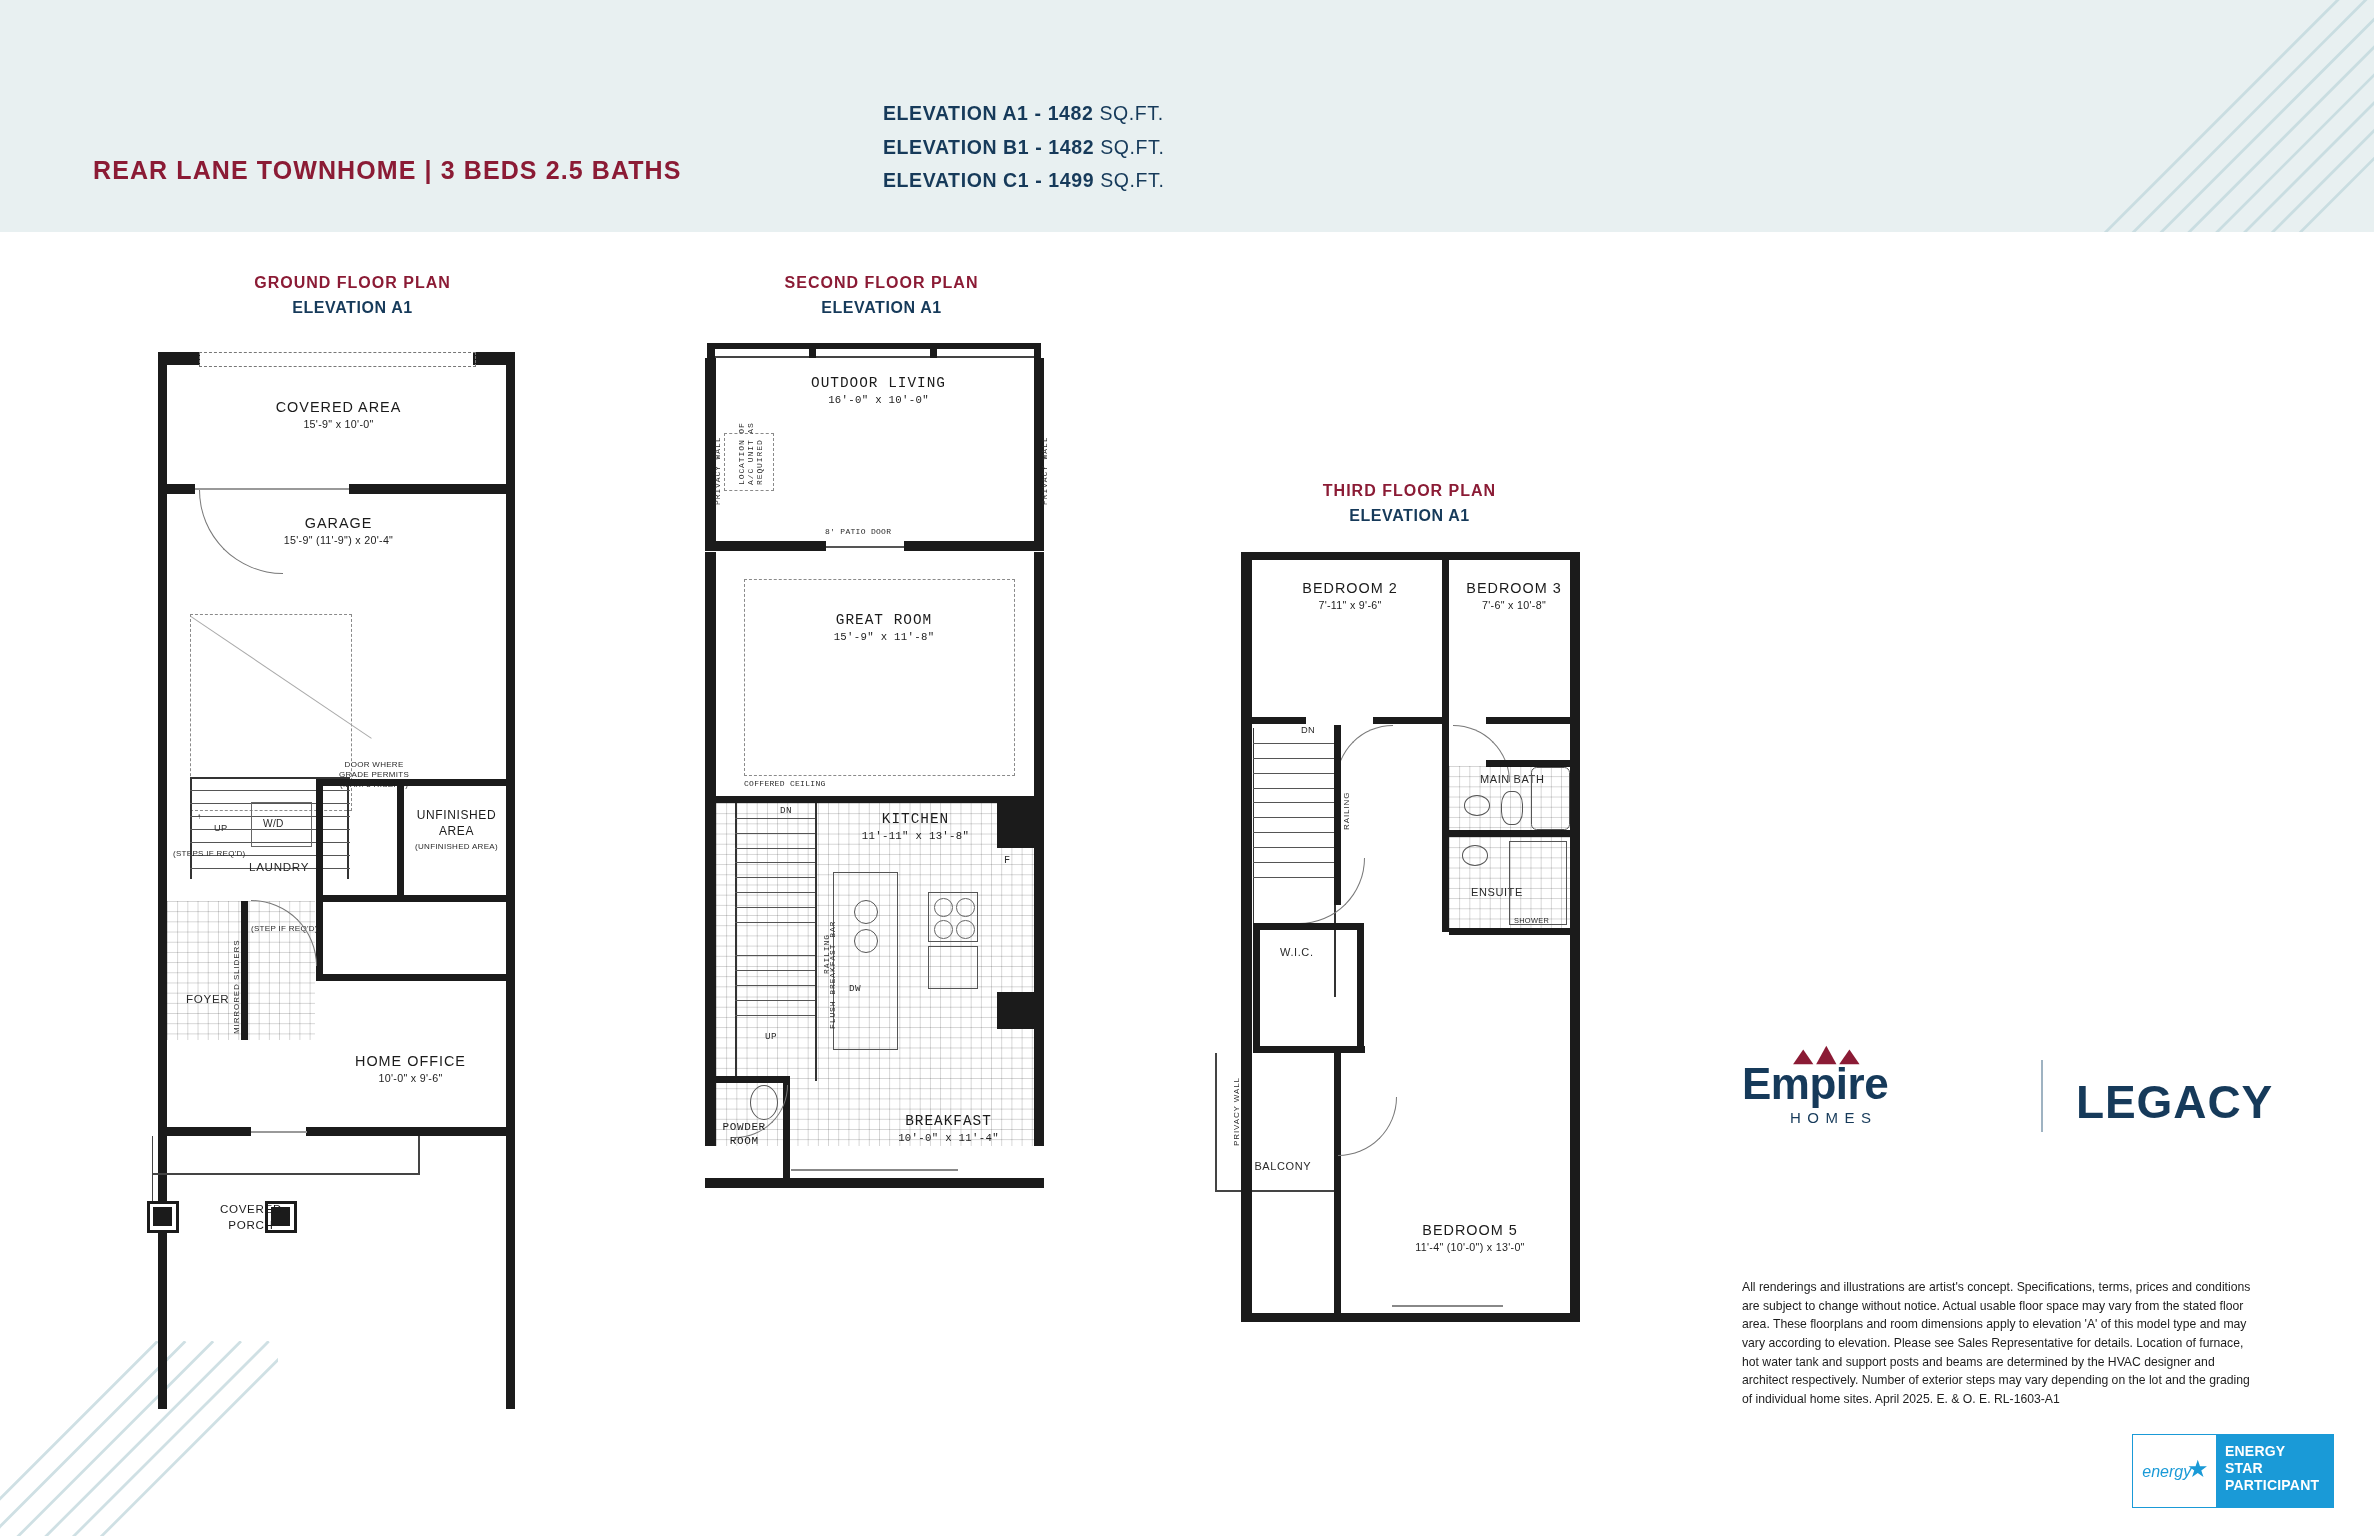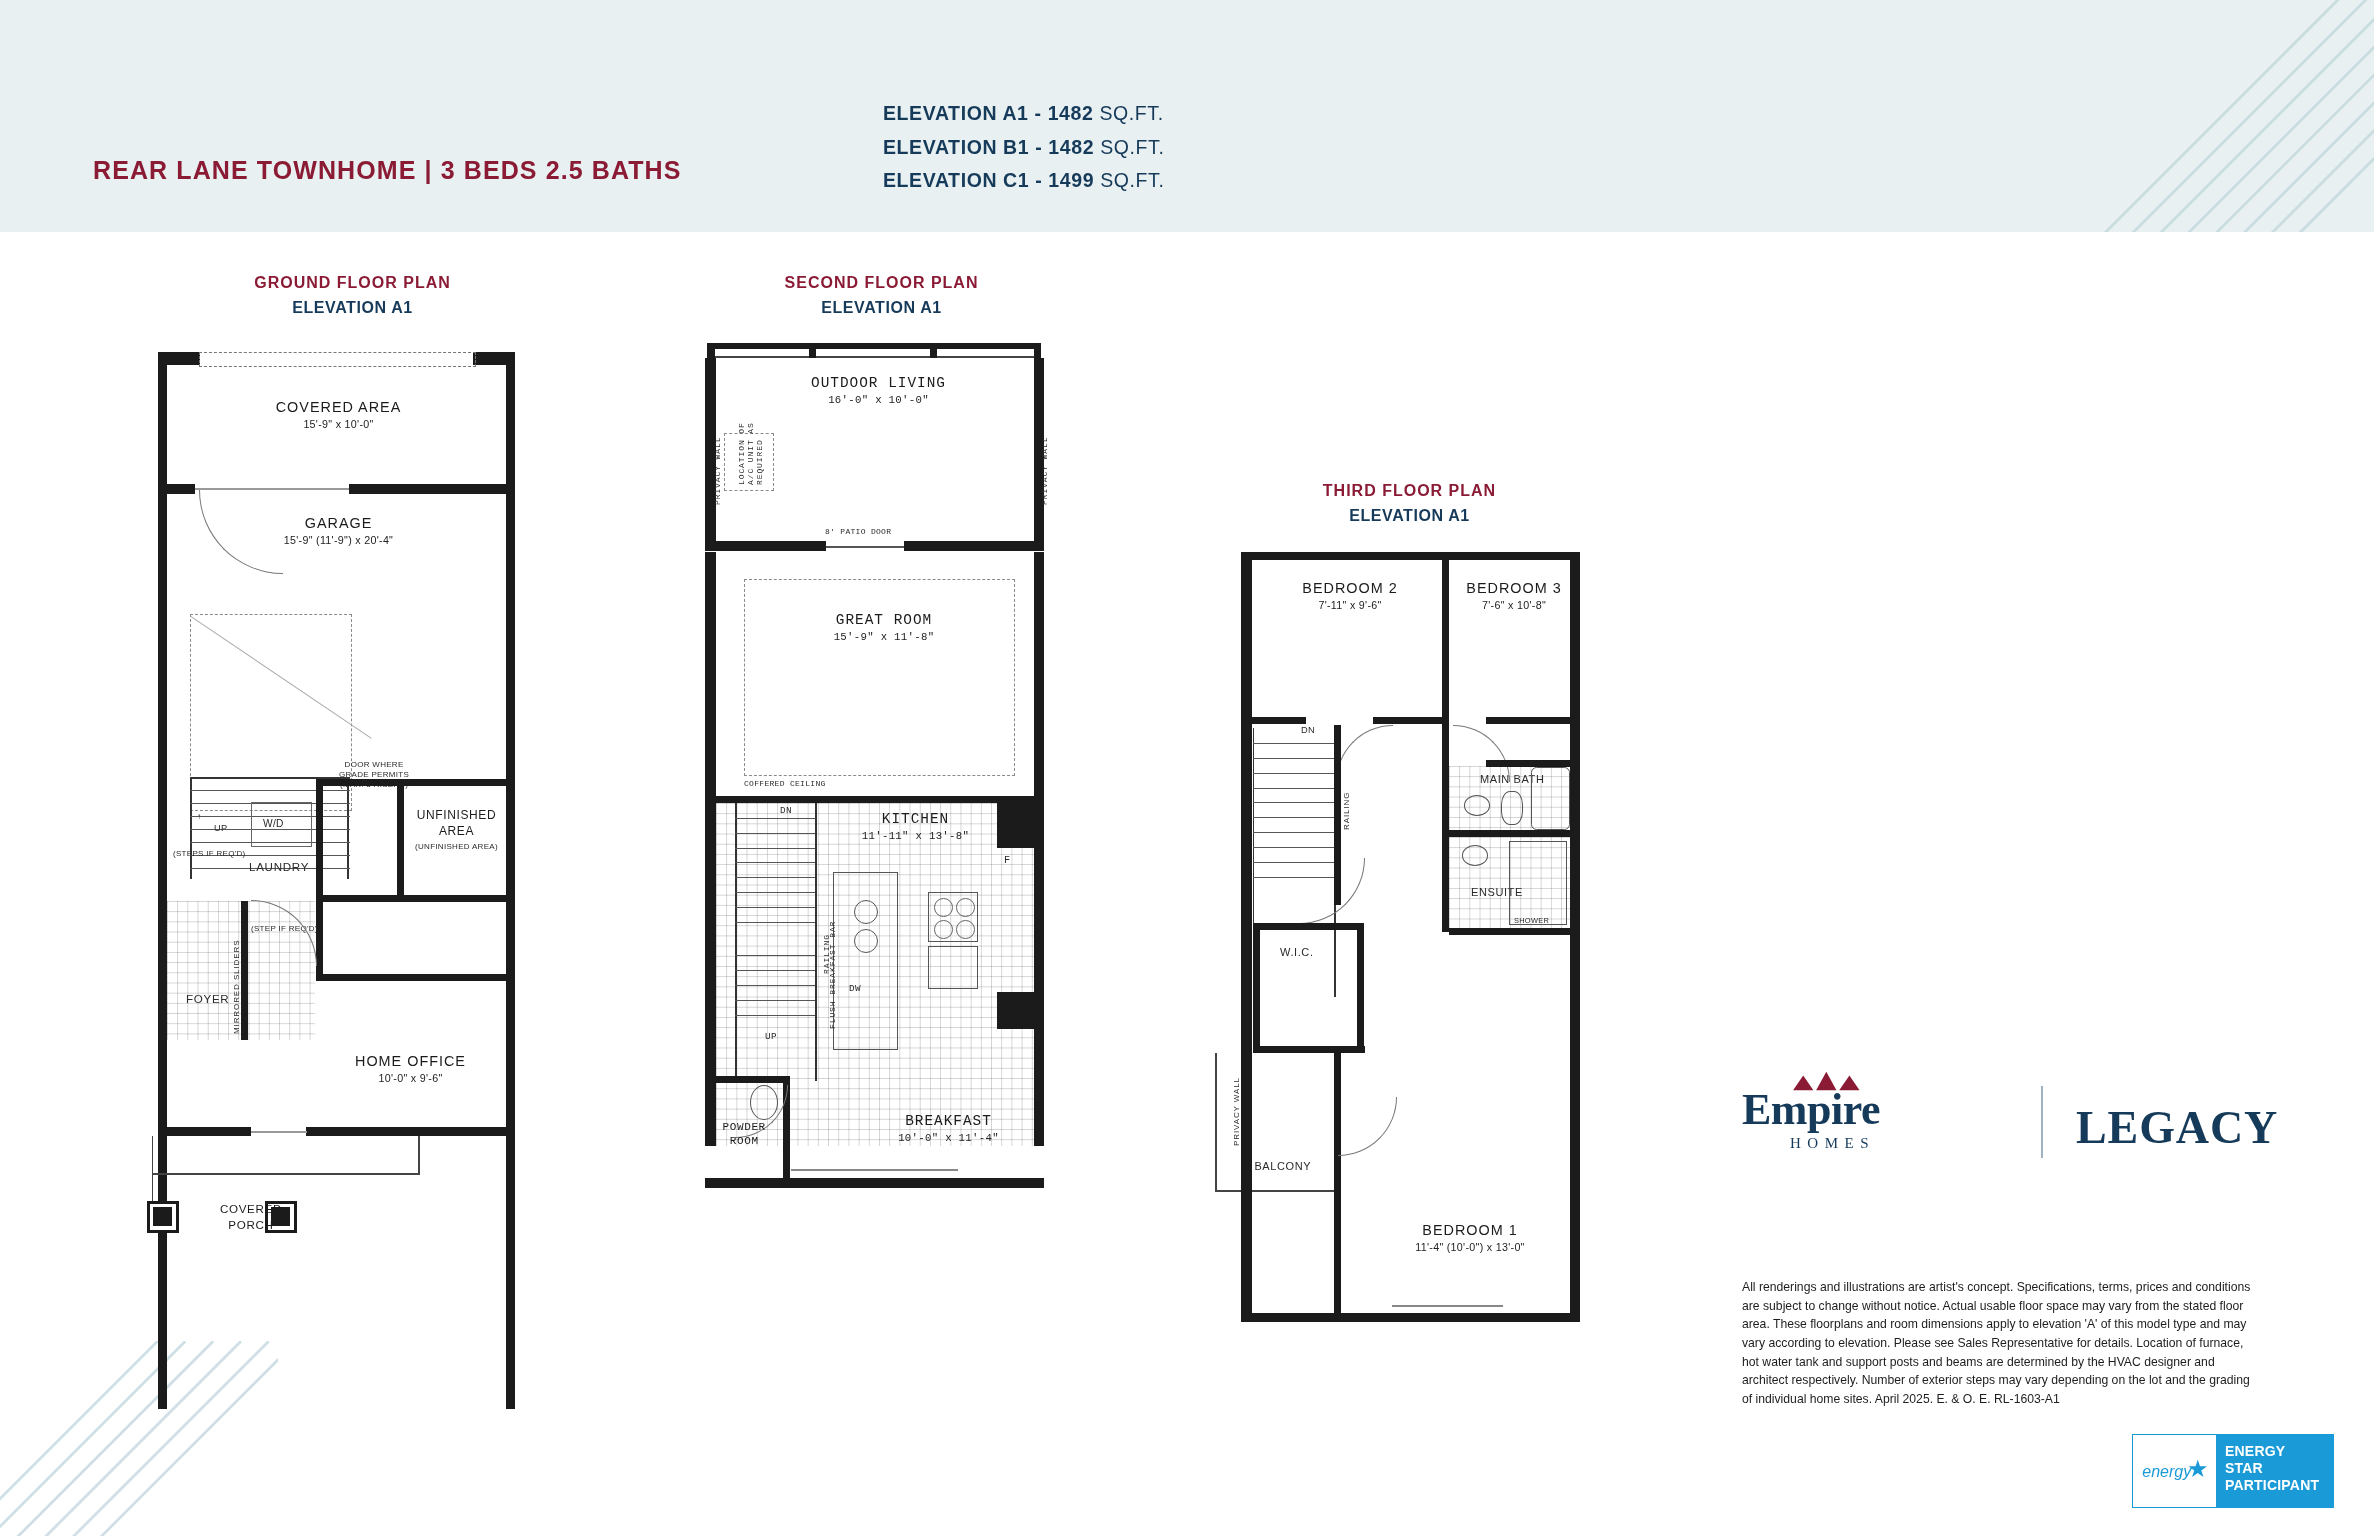--- a/index.html
+++ b/index.html
@@ -74,21 +74,21 @@
     white-space:nowrap;line-height:1.25;
   }
   .tiny.ctr{text-align:center;}
   .vert{
     position:absolute;font-size:8px;color:#2a2a2a;letter-spacing:0.9px;
     white-space:nowrap;transform-origin:0 0;transform:rotate(-90deg);
   }
   .door-arc{position:absolute;border:0.9px solid #555;border-radius:50%;}
   .line{position:absolute;background:#444;}
   
-  .logo-wrap{position:absolute;left:1742px;top:1088px;width:519px;height:83px;font-family:Liberation Serif, serif;}
+  .logo-wrap{position:absolute;left:1742px;top:1062px;width:519px;height:83px;}
   .empire-logo{position:absolute;left:0;top:0;}
   .empire-word{
     font-size:44px;font-weight:bold;color:#163a5a;letter-spacing:-0.5px;line-height:1;
   }
   .empire-homes{
     font-size:15px;color:#163a5a;letter-spacing:6.5px;margin-top:2.8px;margin-left:48px;
   }
   .empire-roofs{position:absolute;left:51px;top:-20.4px;}
   .logo-divider{position:absolute;left:299px;top:-1.9px;width:1.9px;height:72px;background:#9fb3c2;}
   .legacy-word{
@@ -420,21 +420,21 @@
   <div class="line" style="left:-18.6px;top:501px;width:1.9px;height:139px;background:#444;"></div>
   <div class="line" style="left:-18.6px;top:638px;width:121px;height:1.9px;background:#444;"></div>
   <div class="wall" style="left:7.4px;top:501px;width:10.2px;height:139px;"></div>
   <div class="vert" style="left:-1.9px;top:594px;">PRIVACY WALL</div>
   <div class="tiny ctr" style="left:20.4px;top:608px;font-size:11px;letter-spacing:0.6px;">BALCONY</div>
 
   <div class="wall" style="left:100px;top:494px;width:7.4px;height:111px;"></div>
   <div class="wall" style="left:100px;top:598px;width:7.4px;height:167px;"></div>
   <div class="door-arc" style="left:104px;top:545px;width:58px;height:58px;border-color:#777;border-top:none;border-left:none;border-radius:0 0 100% 0;"></div>
   <div class="rlabel" style="left:134px;top:670px;width:204px;">
-    <div class="nm">BEDROOM 1</div>
+    <div class="nm">BEDROOM 5</div>
     <div class="dim">11'-4" (10'-0") x 13'-0"</div>
   </div>
   <div class="line" style="left:158px;top:753px;width:111px;height:1.9px;background:#888;"></div>
 </div>
 
 <div class="logo-wrap">
   <div class="empire-logo">
     <svg class="empire-roofs" width="74" height="24" viewBox="0 0 80 26">
       <polygon points="0,24 11,8 22,24" fill="#8b1b35"></polygon>
       <polygon points="25,24 36,4 47,24" fill="#8b1b35"></polygon>

